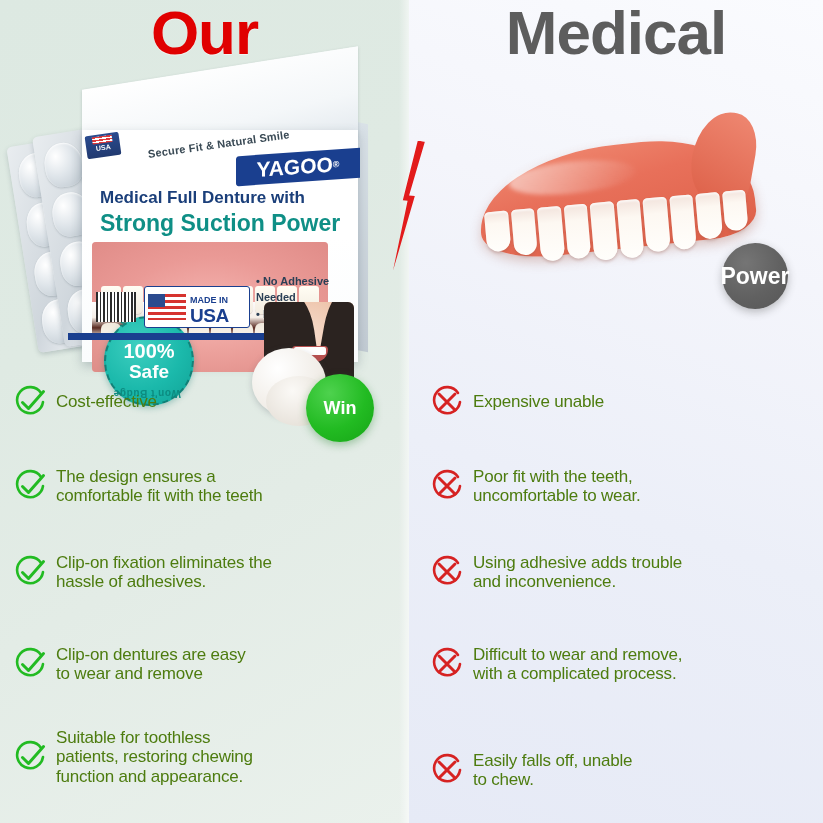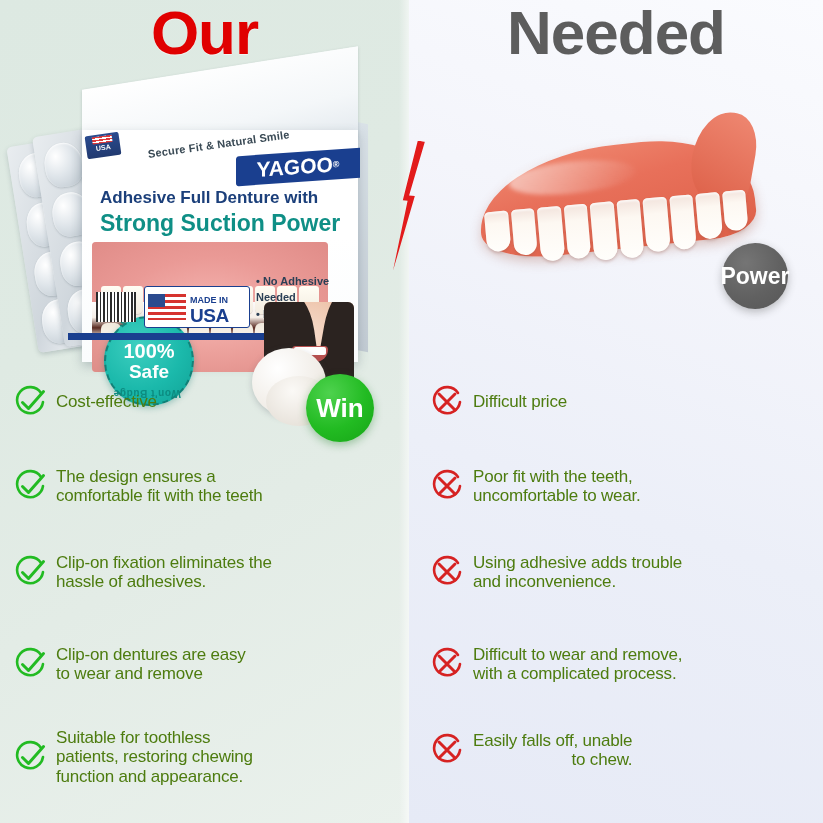--- a/index.html
+++ b/index.html
@@ -120,21 +120,21 @@
     background:#fff;border-radius:2px;}
 
   .caseblob{position:absolute;left:252px;top:292px;width:74px;height:68px;border-radius:50%;
     background:radial-gradient(circle at 35% 30%,#ffffff,#f0ece6 65%,#ded8d0 100%);
     box-shadow:0 2px 6px rgba(70,80,90,.25);}
   .caseblob2{position:absolute;left:266px;top:320px;width:66px;height:50px;border-radius:50%;
     background:radial-gradient(circle at 40% 30%,#fbf9f6,#e7e2da 70%,#d5cfc6 100%);}
 
   .badge-win{position:absolute;left:306px;top:318px;width:68px;height:68px;border-radius:50%;
     background:radial-gradient(circle at 35% 28%,#4ed24e 0%,#22bb22 55%,#16a416 100%);
-    color:#fff;font-size:26px;font-weight:bold;
+    color:#fff;font-size:18px;font-weight:bold;
     display:flex;align-items:center;justify-content:center;
     box-shadow:0 3px 8px rgba(20,120,30,.35);}
 
   
   .vs{position:absolute;left:352px;top:152px;width:120px;height:108px;}
   .vs .bolt{position:absolute;left:44px;top:-12px;width:24px;height:132px;
     background:#e21b1b;
     clip-path:polygon(62% 0%,26% 46%,46% 46%,16% 100%,74% 42%,50% 42%,92% 0%);
     transform:rotate(6deg);}
   .vs .txt{position:absolute;left:0;top:14px;width:120px;text-align:center;
@@ -179,32 +179,32 @@
   .row .ic{flex:0 0 auto;width:40px;height:40px;margin-right:6px;}
   .row .tx{font-size:17px;line-height:1.14;color:#4d7c0f;font-weight:500;
     letter-spacing:-.2px;}
   .row.r1{top:6px;}
   .row.r2{top:90px;}
   .row.r3{top:176px;}
   .row.r4{top:268px;}
   .row.r5{top:352px;}
   .list-left .row{left:10px;}
   .list-right .row{left:18px;}
-  .list-right .row.r5{top:354px;text-align:right;}
+  .list-right .row.r5{top:374px;}
 </style>
 </head>
 <body>
 
 <div class="stage">
 
   <div class="panel panel-left"></div>
   <div class="panel panel-right"></div>
 
   <div class="head head-our">Our</div>
-  <div class="head head-others">Needed</div>
+  <div class="head head-others">Medical</div>
 
   <div class="hero-left">
 
     <div class="blister b1">
       <div class="cell" style="left:8px;top:10px;width:38px;height:44px;"></div>
       <div class="cell" style="left:54px;top:10px;width:38px;height:44px;"></div>
       <div class="cell" style="left:8px;top:60px;width:38px;height:44px;"></div>
       <div class="cell" style="left:54px;top:60px;width:38px;height:44px;"></div>
       <div class="cell" style="left:8px;top:110px;width:38px;height:44px;"></div>
       <div class="cell" style="left:54px;top:110px;width:38px;height:44px;"></div>
@@ -231,21 +231,21 @@
           <span class="flagmini"></span>
           <span>USA</span>
         </div>
         <div class="box-banner" style="text-align:center;">Secure Fit &amp; Natural Smile</div>
 
         <div class="brandtag">
           <span>YAGOO</span>
             <sup>®</sup>
         </div>
 
-        <div class="box-line1">Adhesive Full Denture with</div>
+        <div class="box-line1">Medical Full Denture with</div>
         <div class="box-line2">Strong Suction Power</div>
 
         <div class="window">
           <div class="gum-top"></div>
           <div class="teeth-row up">
               <i></i>
               <i></i>
               <i></i>
               <i></i>
               <i></i>
@@ -389,21 +389,21 @@
 
   <div class="list list-right">
 
     <div class="row r1">
       <span class="ic">
         <svg width="40" height="40" viewBox="0 0 40 40">
           <path d="M31 11 A13 13 0 1 0 33 20" fill="none" stroke="#d62222" stroke-width="2.6" stroke-linecap="round"></path>
           <path d="M12 12 L28 28 M28 12 L12 28" fill="none" stroke="#d62222" stroke-width="3" stroke-linecap="round"></path>
         </svg>
       </span>
-      <span class="tx" style="white-space:pre-line;">Difficult price</span>
+      <span class="tx" style="white-space:pre-line;">Expensive unable</span>
     </div>
 
     <div class="row r2">
       <span class="ic">
         <svg width="40" height="40" viewBox="0 0 40 40">
           <path d="M31 11 A13 13 0 1 0 33 20" fill="none" stroke="#d62222" stroke-width="2.6" stroke-linecap="round"></path>
           <path d="M12 12 L28 28 M28 12 L12 28" fill="none" stroke="#d62222" stroke-width="3" stroke-linecap="round"></path>
         </svg>
       </span>
       <span class="tx" style="white-space:pre-line;">Poor fit with the teeth,

